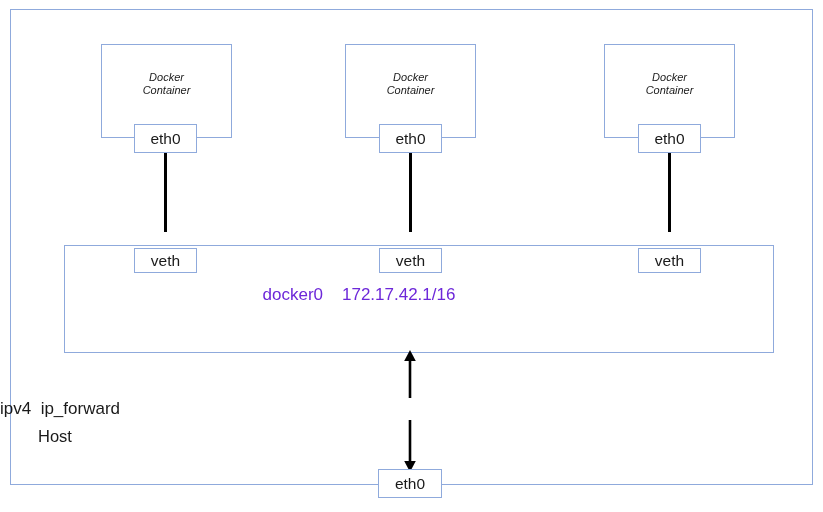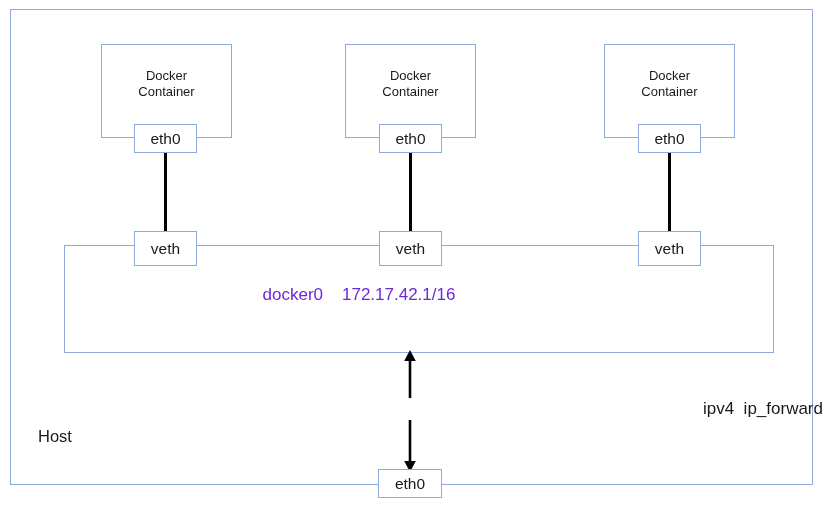--- a/index.html
+++ b/index.html
@@ -55,40 +55,41 @@
   }
 
   
   .container-box {
     width: 131px;
     height: 94px;
     top: 44px;
     z-index: 3;
     flex-direction: column;
     line-height: 1.22;
-    font-size: 13px;
+    font-size: 11px;
     padding-bottom: 14px;
     justify-content: center;
+    font-style: italic;
   }
   .container-box .cline { display: block; }
 
   
   .eth0-box {
     width: 63px;
     height: 29px;
     top: 124px;
     z-index: 5;
     font-size: 15.5px;
   }
 
   
   .veth-box {
     width: 63px;
-    height: 35px;
-    top: 231px;
+    height: 25px;
+    top: 248px;
     z-index: 5;
     font-size: 15.5px;
   }
 
   
   .vlink {
     position: absolute;
     width: 3.4px;
     background: #000000;
     top: 152px;
@@ -117,21 +118,21 @@
     z-index: 4;
     white-space: pre;
   }
 
   
   #forward-label {
     position: absolute;
     left: 0px;
     top: 399px;
     width: 823px;
-    text-align: right;
+    text-align: left;
     font-size: 17px;
     color: #1a1a1a;
     z-index: 6;
     white-space: pre;
   }
 
   
   .arrow-svg {
     position: absolute;
     z-index: 6;

